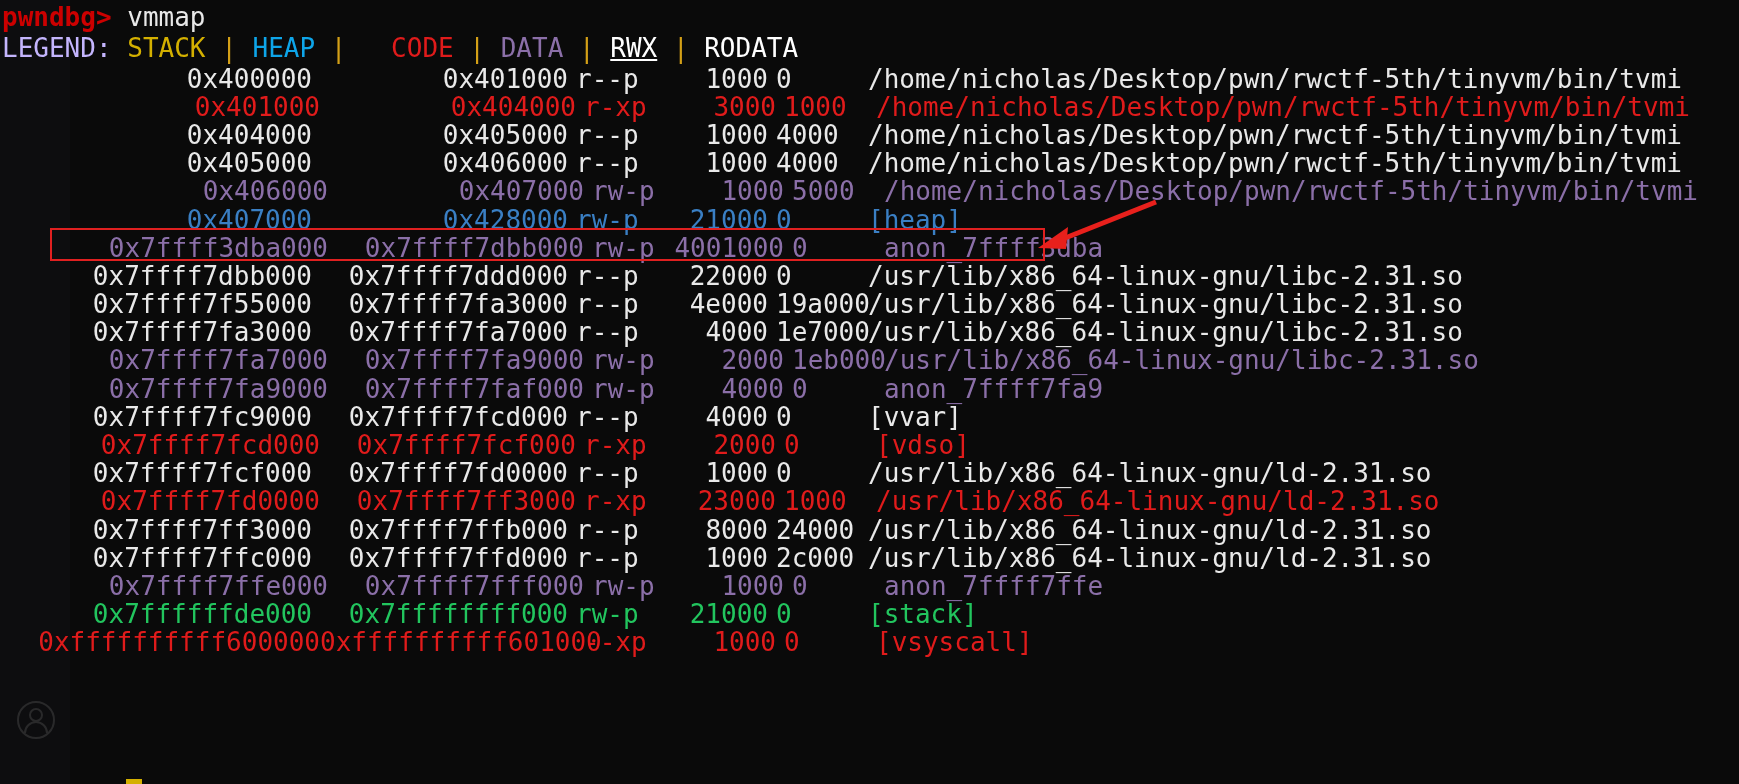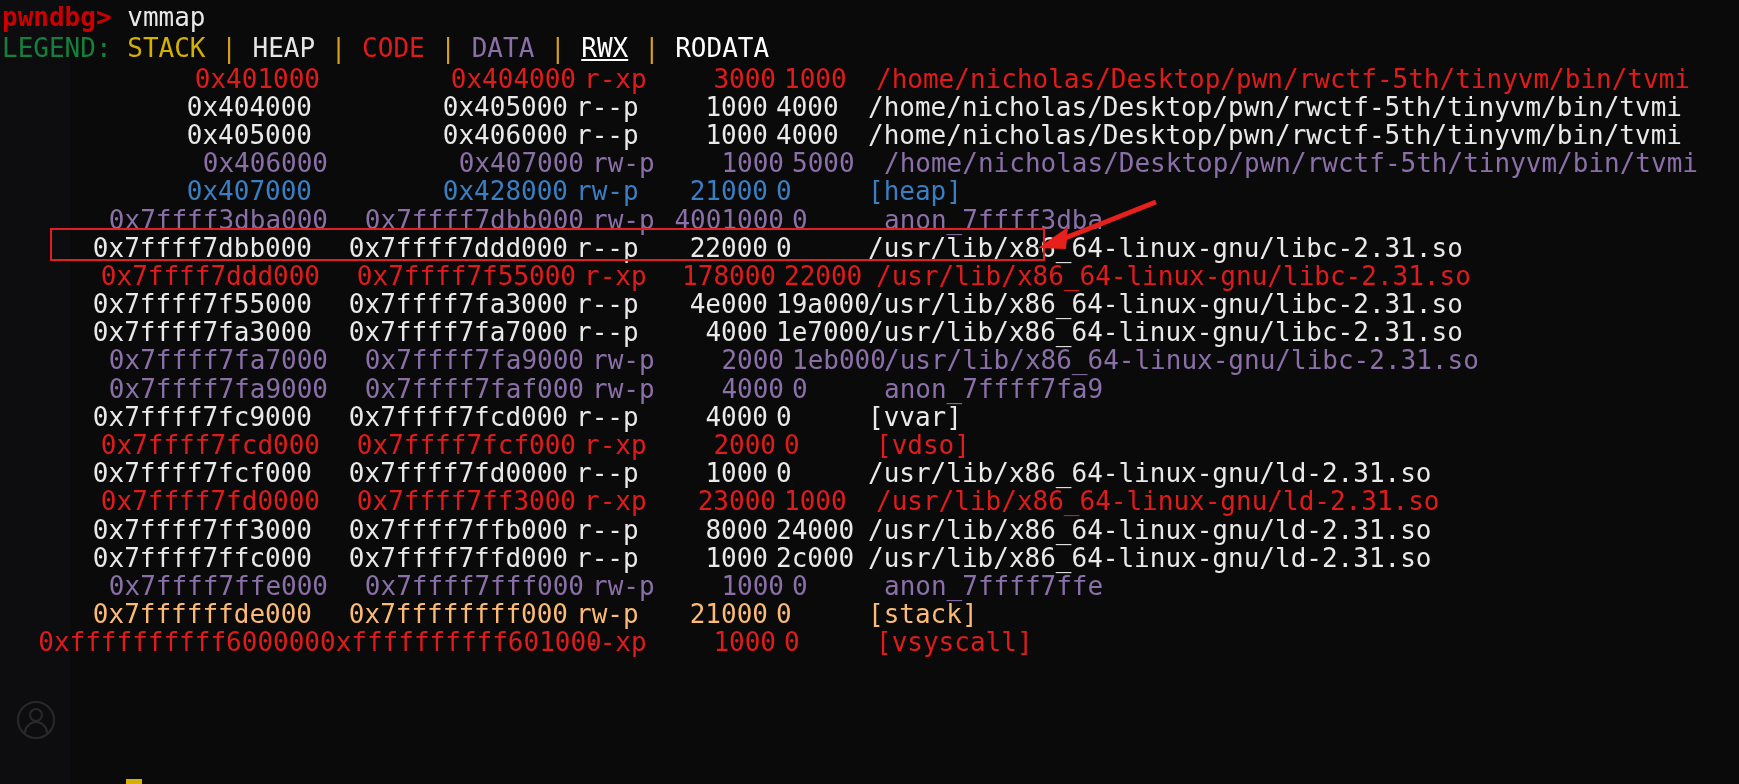--- a/index.html
+++ b/index.html
@@ -32,27 +32,27 @@
     white-space: pre;
     font-size: 26px;
     letter-spacing: 0px;
     position: relative;
   }
   
   .prompt-line { padding-left: 2px; }
   .c-prompt  { color: #cc0000; font-weight: bold; }
   .c-white   { color: #e8e8e8; }
   .c-stack   { color: #d4b000; }
-  .c-heap    { color: #e5e5e5; }
-  .c-code    { color: #e01b1b; }
+  .c-heap    { color: #0ea5e9; }
+  .c-code    { color: #e01b1b; margin-left: 29px; }
   .c-data    { color: #8b6fa8; }
   .c-rwx     { color: #ffffff; text-decoration: underline; }
   .c-rodata  { color: #ffffff; }
   .c-sep     { color: #d4a017; }
-  .c-legend-label { color: #15803d; }
+  .c-legend-label { color: #c4b5fd; }
 
   
   .row {
     display: block;
     white-space: pre;
     font-size: 26px;
     height: 28.2px;
     line-height: 28.2px;
     padding-left: 2px;
   }
@@ -60,21 +60,21 @@
   .row .col-end   { display: inline-block; width: 256px; text-align: right; }
   .row .col-perm  { display: inline-block; width: 82px; text-align: left; padding-left: 8px;}
   .row .col-size  { display: inline-block; width: 110px; text-align: right; }
   .row .col-off   { display: inline-block; width: 92px; text-align: left; padding-left: 8px;}
   .row .col-obj   { display: inline-block; text-align: left; }
 
   .t-white  { color: #e9e9e9; }
   .t-code   { color: #e01b1b; padding-left: 10px; }
   .t-data   { color: #8b6fa8; margin-left: 16px; }
   .t-heap   { color: #3a7fc4; }
-  .t-stack  { color: #fdba74; }
+  .t-stack  { color: #22c55e; }
 
   
   #highlight-box {
     position: absolute;
     left: 50px;
     top: 228px;
     width: 995px;
     height: 33px;
     border: 2px solid #e02020;
     box-sizing: border-box;
@@ -116,28 +116,28 @@
 
   <div id="gutter-shade"></div>
 
   <div id="term">
 
     <div class="line prompt-line"><span class="c-prompt">pwndbg&gt;</span><span class="c-white"> </span><span class="c-white">vmmap</span></div>
 
     <div class="line prompt-line"><span class="c-legend-label">LEGEND:</span><span> </span><span class="c-stack">STACK</span><span> </span><span class="c-sep">|</span><span> </span><span class="c-heap">HEAP</span><span> </span><span class="c-sep">|</span><span> </span><span class="c-code">CODE</span><span> </span><span class="c-sep">|</span><span> </span><span class="c-data">DATA</span><span> </span><span class="c-sep">|</span><span> </span><span class="c-rwx">RWX</span><span> </span><span class="c-sep">|</span><span> </span><span class="c-rodata">RODATA</span></div>
 
     <div id="rows">
+        <div class="row t-white"><span class="col-start">0x400000</span><span class="col-end">0x401000</span><span class="col-perm">r--p</span><span class="col-size">1000</span><span class="col-off">0</span><span class="col-obj">/home/nicholas/Desktop/pwn/rwctf-5th/tinyvm/bin/tvmi</span></div>
         <div class="row t-code"><span class="col-start">0x401000</span><span class="col-end">0x404000</span><span class="col-perm">r-xp</span><span class="col-size">3000</span><span class="col-off">1000</span><span class="col-obj">/home/nicholas/Desktop/pwn/rwctf-5th/tinyvm/bin/tvmi</span></div>
         <div class="row t-white"><span class="col-start">0x404000</span><span class="col-end">0x405000</span><span class="col-perm">r--p</span><span class="col-size">1000</span><span class="col-off">4000</span><span class="col-obj">/home/nicholas/Desktop/pwn/rwctf-5th/tinyvm/bin/tvmi</span></div>
         <div class="row t-white"><span class="col-start">0x405000</span><span class="col-end">0x406000</span><span class="col-perm">r--p</span><span class="col-size">1000</span><span class="col-off">4000</span><span class="col-obj">/home/nicholas/Desktop/pwn/rwctf-5th/tinyvm/bin/tvmi</span></div>
         <div class="row t-data"><span class="col-start">0x406000</span><span class="col-end">0x407000</span><span class="col-perm">rw-p</span><span class="col-size">1000</span><span class="col-off">5000</span><span class="col-obj">/home/nicholas/Desktop/pwn/rwctf-5th/tinyvm/bin/tvmi</span></div>
         <div class="row t-heap"><span class="col-start">0x407000</span><span class="col-end">0x428000</span><span class="col-perm">rw-p</span><span class="col-size">21000</span><span class="col-off">0</span><span class="col-obj">[heap]</span></div>
         <div class="row t-data"><span class="col-start">0x7ffff3dba000</span><span class="col-end">0x7ffff7dbb000</span><span class="col-perm">rw-p</span><span class="col-size">4001000</span><span class="col-off">0</span><span class="col-obj">anon_7ffff3dba</span></div>
         <div class="row t-white"><span class="col-start">0x7ffff7dbb000</span><span class="col-end">0x7ffff7ddd000</span><span class="col-perm">r--p</span><span class="col-size">22000</span><span class="col-off">0</span><span class="col-obj">/usr/lib/x86_64-linux-gnu/libc-2.31.so</span></div>
-        <div class="row t-code"><span class="col-start">0x7ffff7ddd000</span><span class="col-end">0x7ffff7f55000</span><span class="col-perm">r-xp</span><span class="col-size">178000</span><span class="col-off">22000</span><span class="col-obj">/usr/lib/x86_64-linux-gnu/libc-2.31.so</span></div>
         <div class="row t-white"><span class="col-start">0x7ffff7f55000</span><span class="col-end">0x7ffff7fa3000</span><span class="col-perm">r--p</span><span class="col-size">4e000</span><span class="col-off">19a000</span><span class="col-obj">/usr/lib/x86_64-linux-gnu/libc-2.31.so</span></div>
         <div class="row t-white"><span class="col-start">0x7ffff7fa3000</span><span class="col-end">0x7ffff7fa7000</span><span class="col-perm">r--p</span><span class="col-size">4000</span><span class="col-off">1e7000</span><span class="col-obj">/usr/lib/x86_64-linux-gnu/libc-2.31.so</span></div>
         <div class="row t-data"><span class="col-start">0x7ffff7fa7000</span><span class="col-end">0x7ffff7fa9000</span><span class="col-perm">rw-p</span><span class="col-size">2000</span><span class="col-off">1eb000</span><span class="col-obj">/usr/lib/x86_64-linux-gnu/libc-2.31.so</span></div>
         <div class="row t-data"><span class="col-start">0x7ffff7fa9000</span><span class="col-end">0x7ffff7faf000</span><span class="col-perm">rw-p</span><span class="col-size">4000</span><span class="col-off">0</span><span class="col-obj">anon_7ffff7fa9</span></div>
         <div class="row t-white"><span class="col-start">0x7ffff7fc9000</span><span class="col-end">0x7ffff7fcd000</span><span class="col-perm">r--p</span><span class="col-size">4000</span><span class="col-off">0</span><span class="col-obj">[vvar]</span></div>
         <div class="row t-code"><span class="col-start">0x7ffff7fcd000</span><span class="col-end">0x7ffff7fcf000</span><span class="col-perm">r-xp</span><span class="col-size">2000</span><span class="col-off">0</span><span class="col-obj">[vdso]</span></div>
         <div class="row t-white"><span class="col-start">0x7ffff7fcf000</span><span class="col-end">0x7ffff7fd0000</span><span class="col-perm">r--p</span><span class="col-size">1000</span><span class="col-off">0</span><span class="col-obj">/usr/lib/x86_64-linux-gnu/ld-2.31.so</span></div>
         <div class="row t-code"><span class="col-start">0x7ffff7fd0000</span><span class="col-end">0x7ffff7ff3000</span><span class="col-perm">r-xp</span><span class="col-size">23000</span><span class="col-off">1000</span><span class="col-obj">/usr/lib/x86_64-linux-gnu/ld-2.31.so</span></div>
         <div class="row t-white"><span class="col-start">0x7ffff7ff3000</span><span class="col-end">0x7ffff7ffb000</span><span class="col-perm">r--p</span><span class="col-size">8000</span><span class="col-off">24000</span><span class="col-obj">/usr/lib/x86_64-linux-gnu/ld-2.31.so</span></div>
         <div class="row t-white"><span class="col-start">0x7ffff7ffc000</span><span class="col-end">0x7ffff7ffd000</span><span class="col-perm">r--p</span><span class="col-size">1000</span><span class="col-off">2c000</span><span class="col-obj">/usr/lib/x86_64-linux-gnu/ld-2.31.so</span></div>

